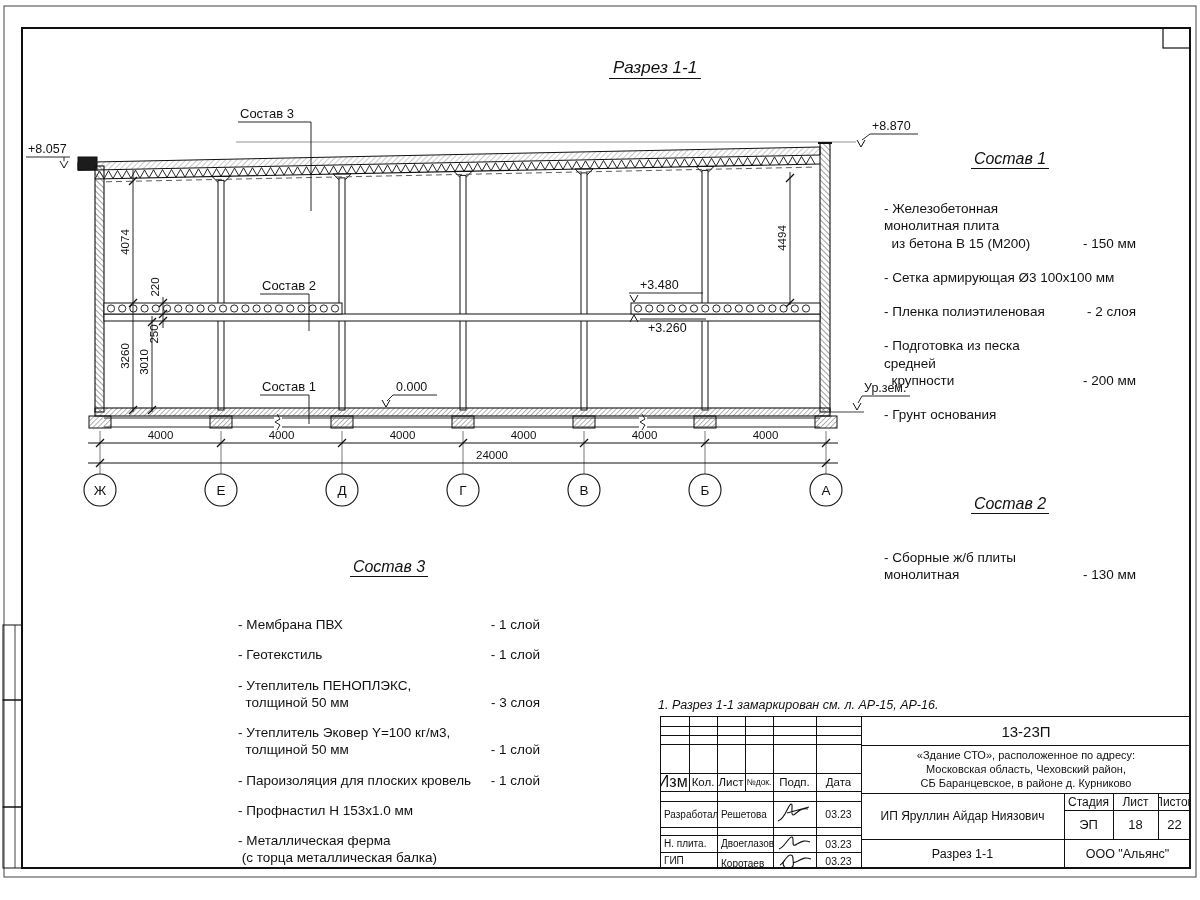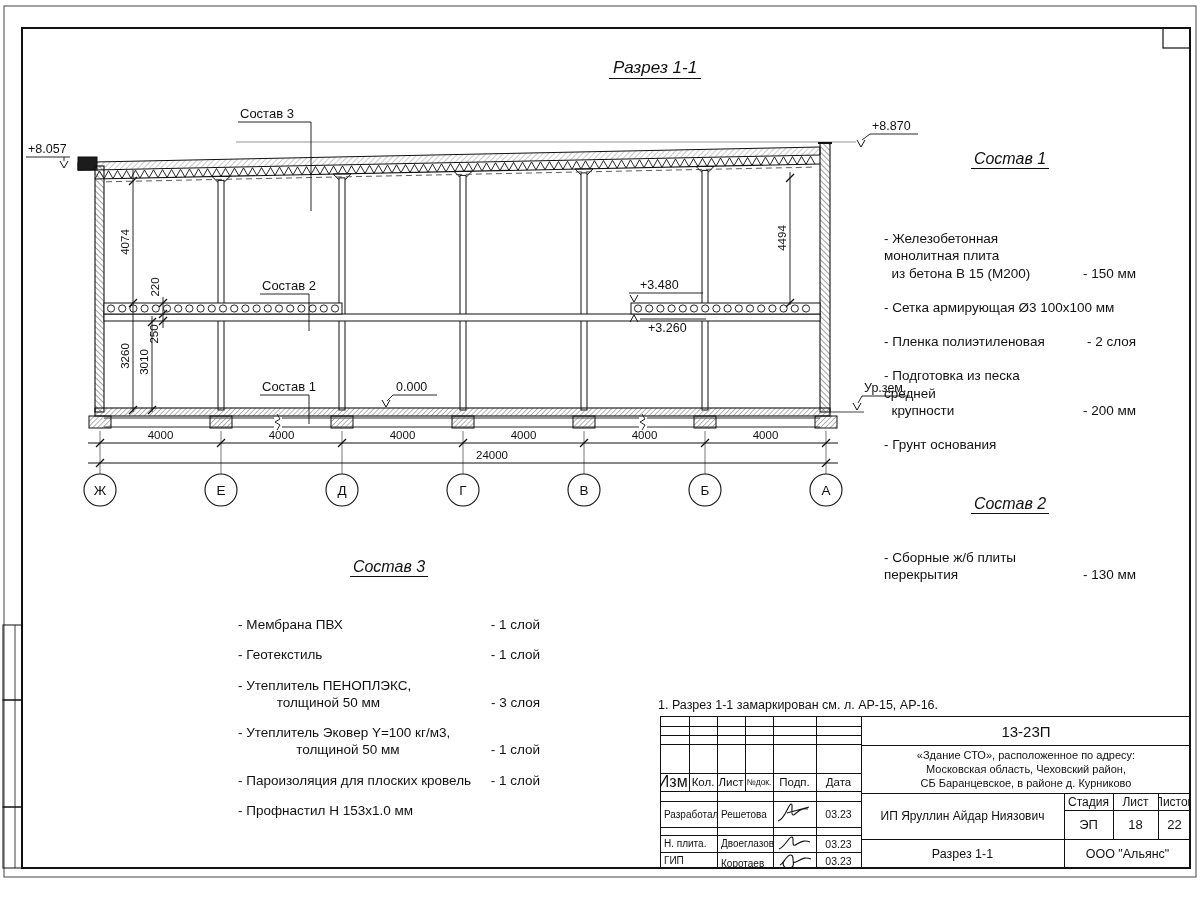--- a/index.html
+++ b/index.html
@@ -11,29 +11,29 @@
   #main-title{left:555px;top:58px;width:200px;text-align:center;font-size:17px;font-style:italic;}
   #main-title span{border-bottom:1px solid #111;padding:0 4px 1px;}
   
   .comp-title{text-align:center;font-size:16px;font-style:italic;}
   .comp-title span{border-bottom:1px solid #111;padding:0 3px 1px;}
   .comp-items{margin-top:0;}
   .comp-item{display:flex;justify-content:space-between;font-size:13.5px;line-height:1.28;}
   .comp-name{white-space:pre-wrap;}
   .comp-val{white-space:nowrap;margin-left:10px;align-self:flex-end;}
   #sostav1{left:884px;top:150px;width:252px;}
-  #sostav1 .comp-items{margin-top:62px;}
+  #sostav1 .comp-items{margin-top:32px;}
   #sostav1 .comp-item{margin-bottom:17px;}
   #sostav2{left:884px;top:495px;width:252px;}
   #sostav2 .comp-items{margin-top:36px;}
   #sostav2 .comp-item{margin-bottom:18px;}
   #sostav3{left:238px;top:558px;width:302px;}
   #sostav3 .comp-items{margin-top:40px;}
-  #sostav3 .comp-item{margin-bottom:13px;text-align:center;}
-  #note{left:658px;top:698px;width:420px;font-size:12.5px;}
+  #sostav3 .comp-item{margin-bottom:13px;}
+  #note{left:658px;top:698px;width:420px;font-size:12.5px;font-style:italic;}
   
   #tblock{left:660px;top:716px;width:530px;height:152px;border:1.6px solid #111;box-sizing:border-box;font-size:11px;}
   #tblock .vl,#tblock .hl{position:absolute;background:#111;}
   #tblock .vl{width:1px;}
   #tblock .hl{height:1px;}
   #tblock .cell{position:absolute;display:flex;align-items:center;justify-content:center;text-align:center;overflow:hidden;}
   #tblock .left{justify-content:flex-start;padding-left:3px;box-sizing:border-box;}
   .sig svg{display:block;}
 </style>
 </head>
@@ -259,21 +259,21 @@
         <div class="comp-item">
           <span class="comp-name">- Грунт основания</span>
         </div>
       </div>
   </div>
 
   <div class="abs" id="sostav2">
     <div class="comp-title"><span>Состав 2</span></div>
     <div class="comp-items">
         <div class="comp-item">
-          <span class="comp-name">- Сборные ж/б плиты перекрытия</span>
+          <span class="comp-name">- Сборные ж/б плиты монолитная</span>
           <span class="comp-val">- 130 мм</span>
         </div>
       </div>
   </div>
 
   <div class="abs" id="sostav3">
     <div class="comp-title"><span>Состав 3</span></div>
     <div class="comp-items">
         <div class="comp-item">
           <span class="comp-name">- Мембрана ПВХ</span>
@@ -292,20 +292,24 @@
           <span class="comp-name">- Утеплитель Эковер Y=100 кг/м3,
   толщиной 50 мм</span>
           <span class="comp-val">- 1 слой</span>
         </div>
         <div class="comp-item">
           <span class="comp-name">- Пароизоляция для плоских кровель</span>
           <span class="comp-val">- 1 слой</span>
         </div>
         <div class="comp-item">
           <span class="comp-name">- Профнастил Н 153х1.0 мм</span>
+        </div>
+        <div class="comp-item">
+          <span class="comp-name">- Металлическая ферма
+ (с торца металлическая балка)</span>
         </div>
       </div>
   </div>
 
   <div class="abs" id="note">1. Разрез 1-1 замаркирован см. л. АР-15, АР-16.</div>
 
   <div class="abs" id="tblock">
 
     <div class="vl" style="left:28px;top:0;height:74px"></div>
     <div class="vl" style="left:56px;top:0;height:152px"></div>

